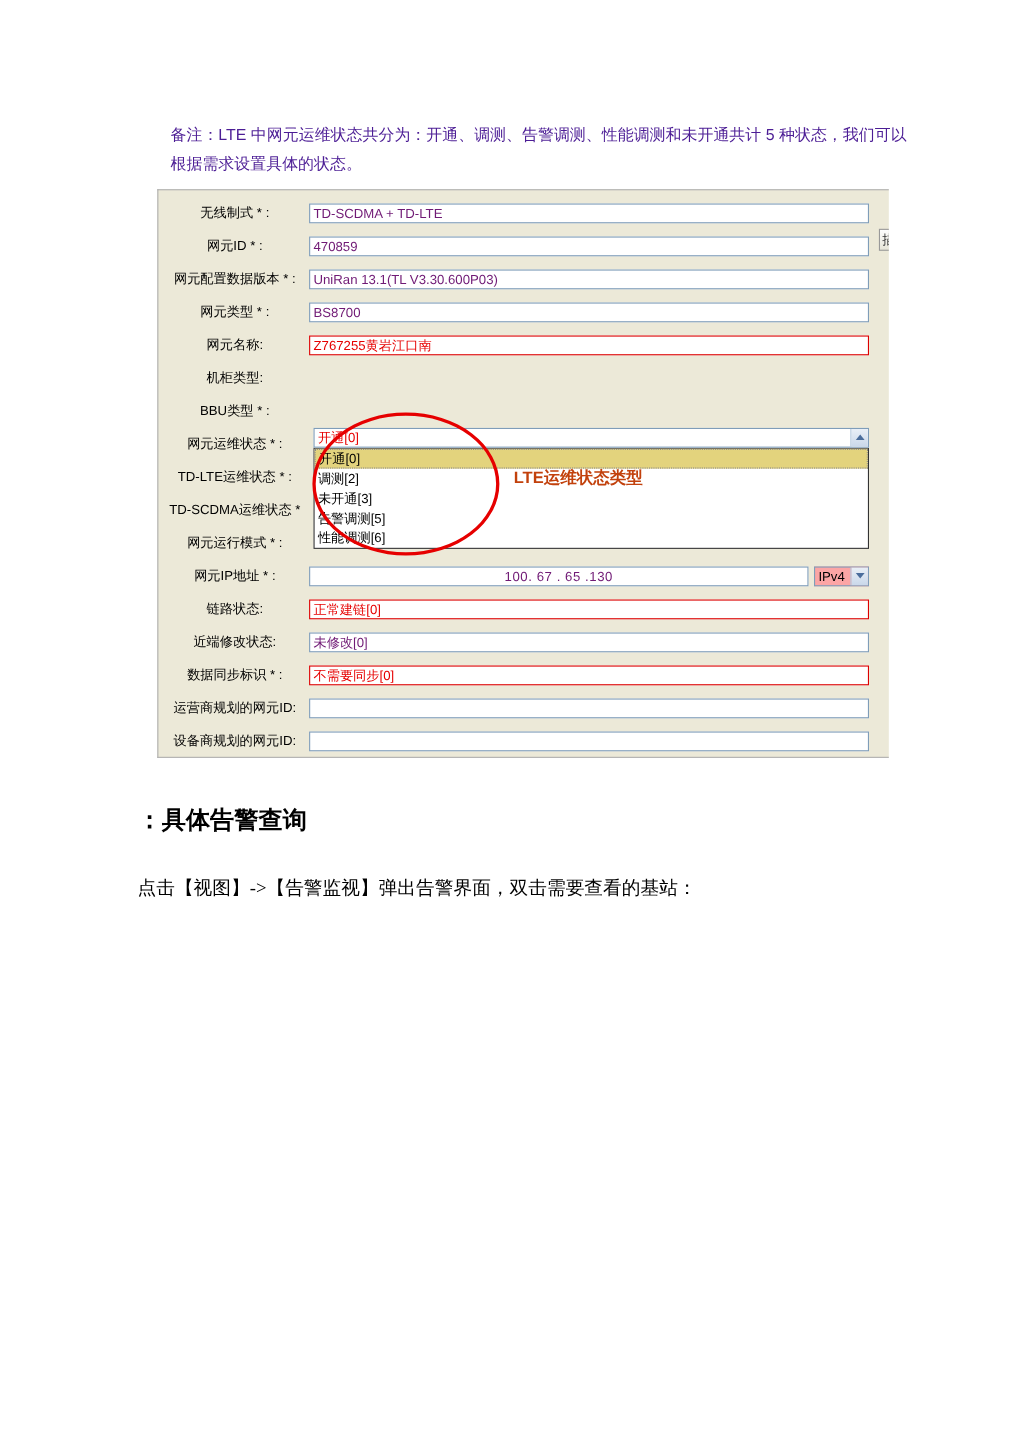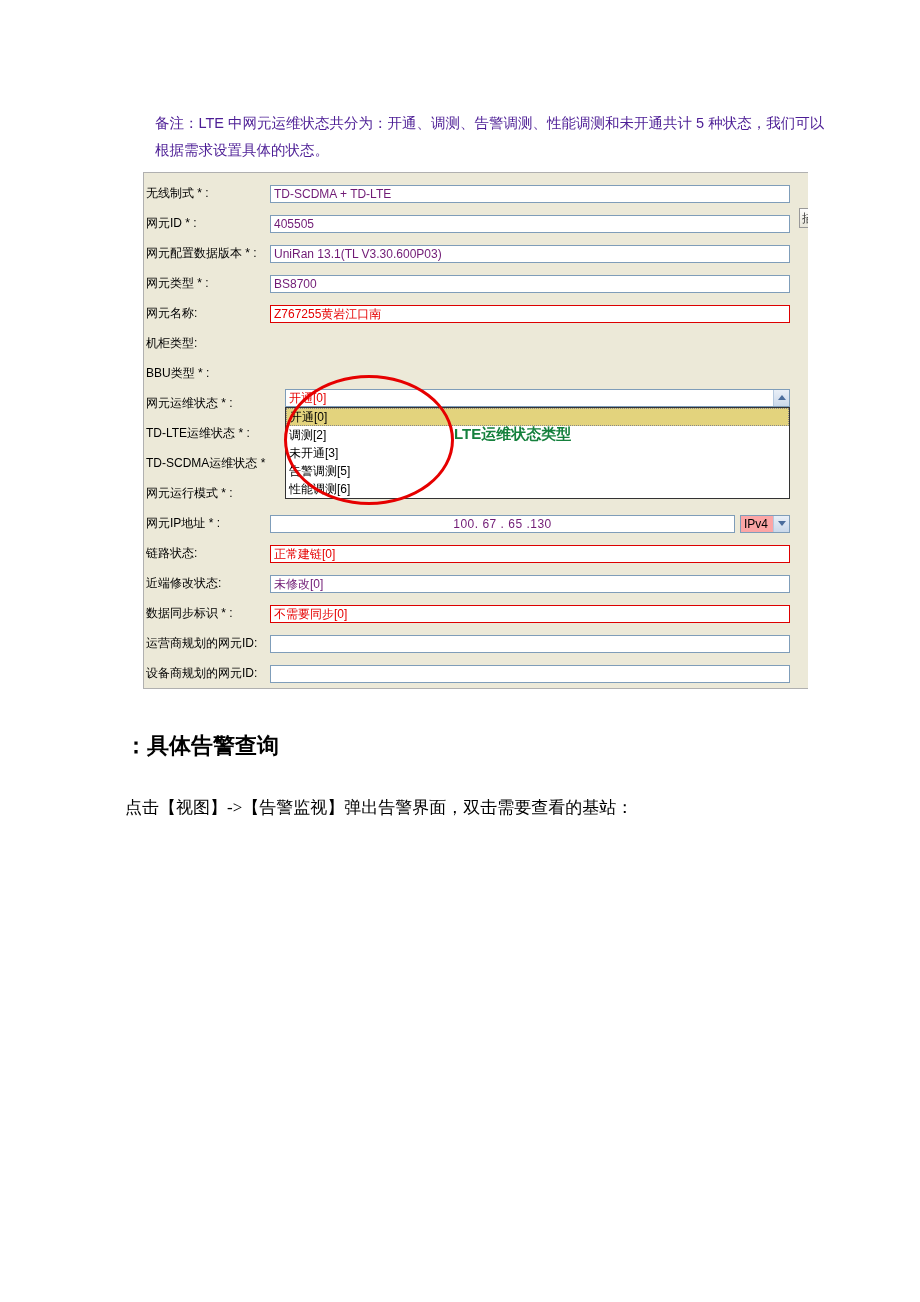--- a/index.html
+++ b/index.html
@@ -29,25 +29,26 @@
     }
     .form-row {
       display: flex;
       align-items: center;
       height: 30px;
       position: absolute;
       left: 0;
       right: 0;
     }
     .form-label {
-      width: 126px;
+      width: 137px;
       padding-left: 2px;
       font-size: 12px;
       color: #000;
       white-space: nowrap;
+      text-align: center;
     }
     .form-input {
       flex: 1;
       margin-right: 18px;
       height: 18px;
       border: 1px solid #7f9db9;
       background: #fff;
       font-size: 12px;
       padding: 0 3px;
       line-height: 16px;
@@ -115,22 +116,23 @@
     .dd-item.sel {
       background: #e3d37d;
       border: 1px dotted #888;
       height: 18px;
       line-height: 16px;
     }
     .annot-text {
       position: absolute;
       font-family: "SimHei","黑体",sans-serif;
       font-size: 15px;
-      color: #15803d;
+      color: #c2410c;
       font-weight: bold;
+      margin-left: 13px;
     }
     .ip-row .form-input {
       flex: 1;
       text-align: center;
       font-family: Liberation Sans, sans-serif;
       letter-spacing: 0.5px;
     }
     .ip-proto {
       width: 50px;
       margin-left: 5px;
@@ -191,21 +193,21 @@
 
 <div class="ui-panel">
 
   <div class="form-row" style="top:6px">
     <div class="form-label">无线制式 * :</div>
     <div class="form-input">TD-SCDMA + TD-LTE</div>
   </div>
 
   <div class="form-row" style="top:36px">
     <div class="form-label">网元ID * :</div>
-    <div class="form-input">405505</div>
+    <div class="form-input">470859</div>
   </div>
   <div class="btn-partial" style="top:35px">描</div>
 
   <div class="form-row" style="top:66px">
     <div class="form-label">网元配置数据版本 * :</div>
     <div class="form-input">UniRan 13.1(TL V3.30.600P03)</div>
   </div>
 
   <div class="form-row" style="top:96px">
     <div class="form-label">网元类型 * :</div>

